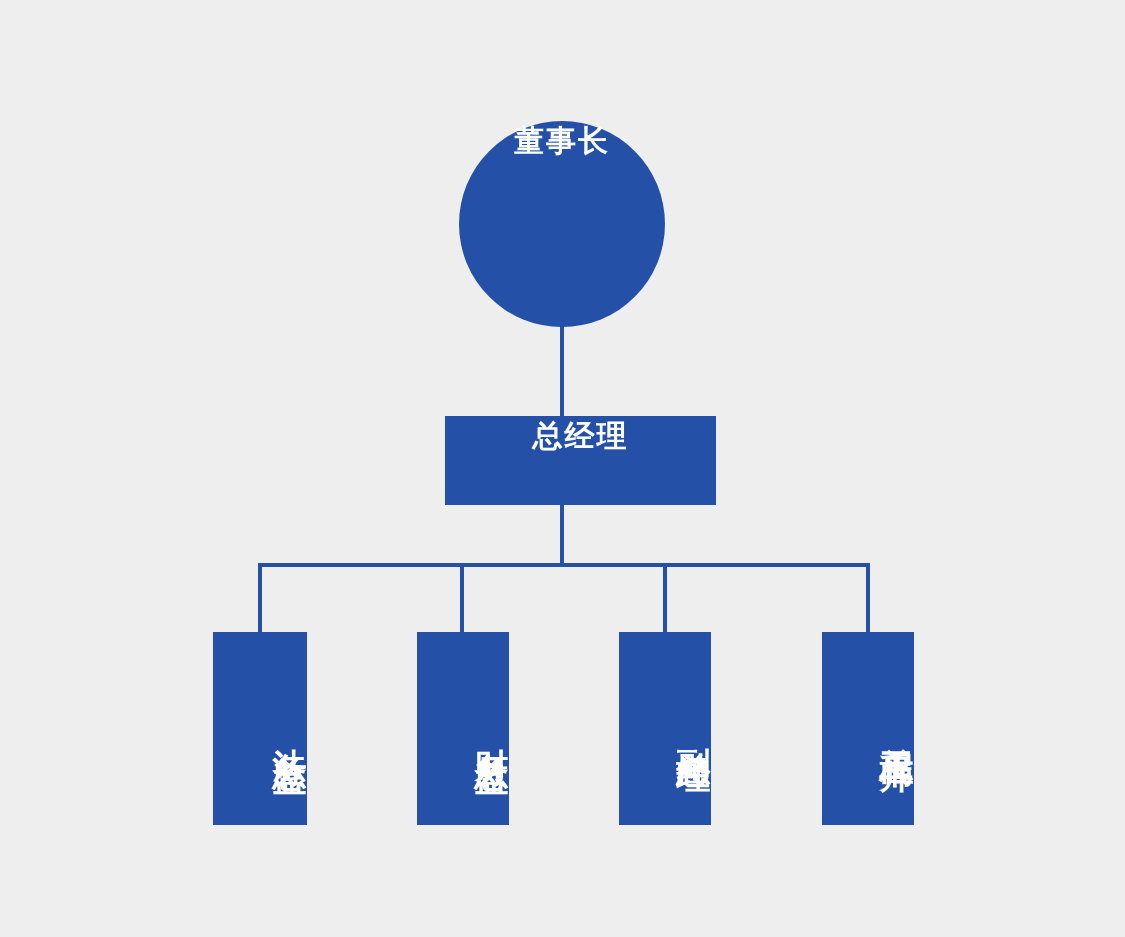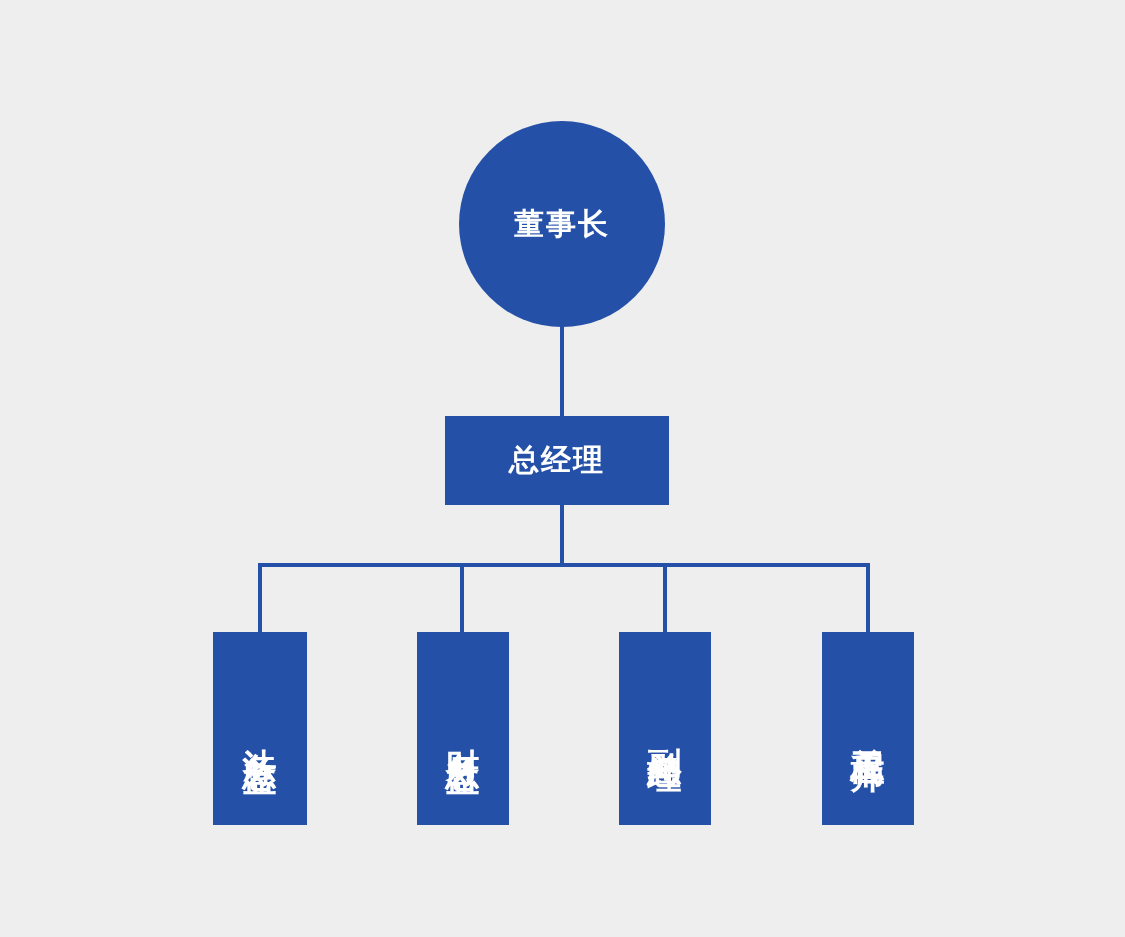--- a/index.html
+++ b/index.html
@@ -64,40 +64,40 @@
   .conn-drop-2 { left: 460px; }
   .conn-drop-3 { left: 663px; }
   .conn-drop-4 { left: 866px; }
 
   
   .node {
     position: absolute;
     background: #2450a8;
     color: #ffffff;
     display: flex;
-    align-items: center;
+    align-items: flex-start;
     justify-content: center;
     box-sizing: border-box;
   }
 
   .node-circle {
     left: 459px;
     top: 121px;
     width: 206px;
     height: 206px;
     border-radius: 50%;
     font-size: 30px;
     font-weight: bold;
     letter-spacing: 2px;
   }
 
   .node-box-wide {
     left: 445px;
     top: 416px;
-    width: 224px;
+    width: 271px;
     height: 89px;
     font-size: 30px;
     font-weight: bold;
     letter-spacing: 2px;
   }
 
   .node-box-tall {
     top: 632px;
     width: 94px;
     height: 193px;

